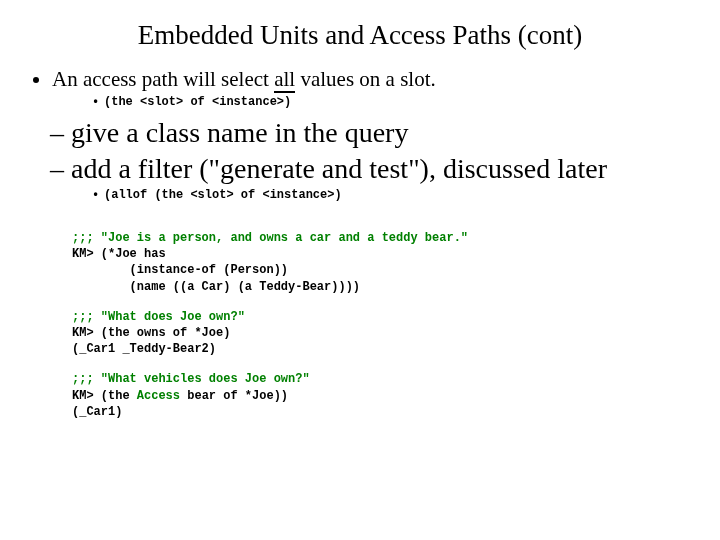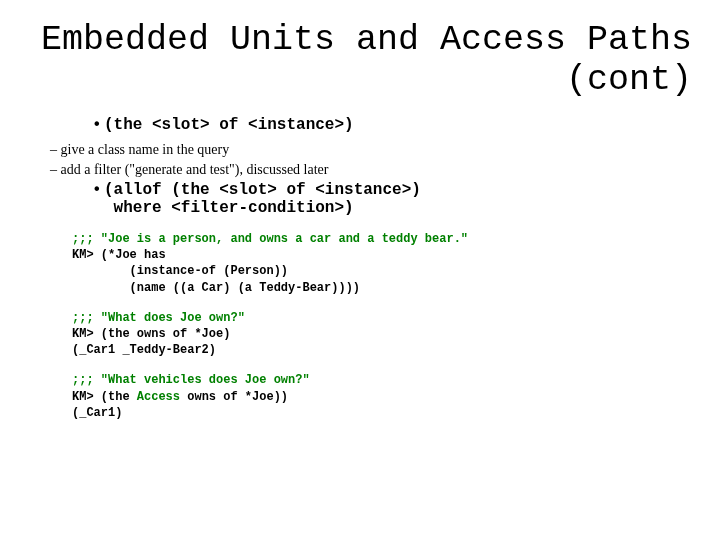--- a/index.html
+++ b/index.html
@@ -1,50 +1,55 @@
 <!DOCTYPE html>
 <html><head>
 <meta charset="utf-8">
 <style>
   html,body{margin:0;padding:0;width:720px;height:540px;background:#fff;font-family:"Times New Roman",Times,serif;color:#000;}
   .slide{box-sizing:border-box;padding:18px 28px 10px 28px;}
-  .title{font-size:35px;text-align:right;margin:2px 0 16px 0;font-weight:normal;font-family:Liberation Mono, monospace;}
+  .title{font-size:27px;text-align:center;margin:2px 0 16px 0;font-weight:normal;}
   ul.top{list-style:disc;margin:0;padding-left:24px;}
   ul.top>li{font-size:21px;margin:4px 0 2px 0;}
   ul.dash{list-style:none;margin:4px 0 2px 0;padding-left:22px;}
-  ul.dash>li{font-size:14px;margin:2px 0;}
+  ul.dash>li{font-size:28px;margin:2px 0;}
   ul.dash>li:before{content:"– ";}
   .all{border-bottom:2px solid #000;}
-  .code-note{font-family:"Courier New",Courier,monospace;font-size:16px;font-weight:bold;margin:3px 0 8px 64px;}
+  .code-note{font-family:"Courier New",Courier,monospace;font-size:12px;font-weight:bold;margin:3px 0 8px 64px;}
   .code-note .bul{display:inline-block;width:12px;}
   .code-block{font-family:"Courier New",Courier,monospace;font-size:12px;font-weight:bold;white-space:pre;margin:14px 0 0 44px;line-height:1.35;}
   .green{color:#008000;}
 </style>
 </head>
 <body>
 
 <div class="slide">
   <div class="title">Embedded Units and Access Paths (cont)</div>
 
+  <ul class="top">
+    <li>
+      <span>An access path will select </span><span class="all">all</span><span> values on a slot.</span>
+    </li>
+  </ul>
   <div class="code-note"><span class="bul">•</span><span>(the &lt;slot&gt; of &lt;instance&gt;)</span></div>
 
   <ul class="dash">
     <li>give a class name in the query</li>
   </ul>
 
   <ul class="dash">
     <li>add a filter ("generate and test"), discussed later</li>
   </ul>
-  <div class="code-note"><span class="bul">•</span><span>(allof (the &lt;slot&gt; of &lt;instance&gt;)</span><br><span class="bul"></span><span>       where &lt;filter-condition&gt;)</span></div>
+  <div class="code-note"><span class="bul">•</span><span>(allof (the &lt;slot&gt; of &lt;instance&gt;)</span><br><span class="bul"></span></div>
 
   <div class="code-block"><span class="green">;;; "Joe is a person, and owns a car and a teddy bear."</span>
 <span>KM&gt; (*Joe has</span>
 <span>        (instance-of (Person))</span>
 <span>        (name ((a Car) (a Teddy-Bear))))</span></div>
 
   <div class="code-block"><span class="green">;;; "What does Joe own?"</span>
 <span>KM&gt; (the owns of *Joe)</span>
 <span>(_Car1 _Teddy-Bear2)</span></div>
 
   <div class="code-block"><span class="green">;;; "What vehicles does Joe own?"</span>
-<span>KM&gt; (the </span><span class="green">Access</span><span> owns of *Joe))</span>
+<span>KM&gt; (the </span><span class="green">Access</span><span> bear of *Joe))</span>
 <span>(_Car1)</span></div>
 </div>
 
 </body></html>

